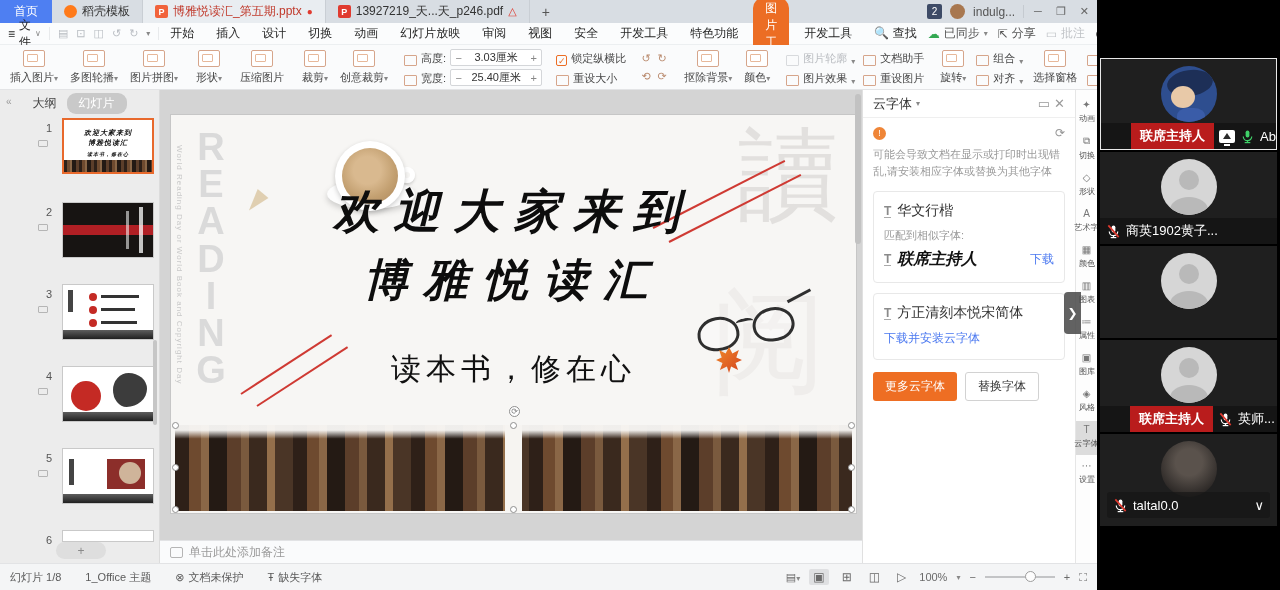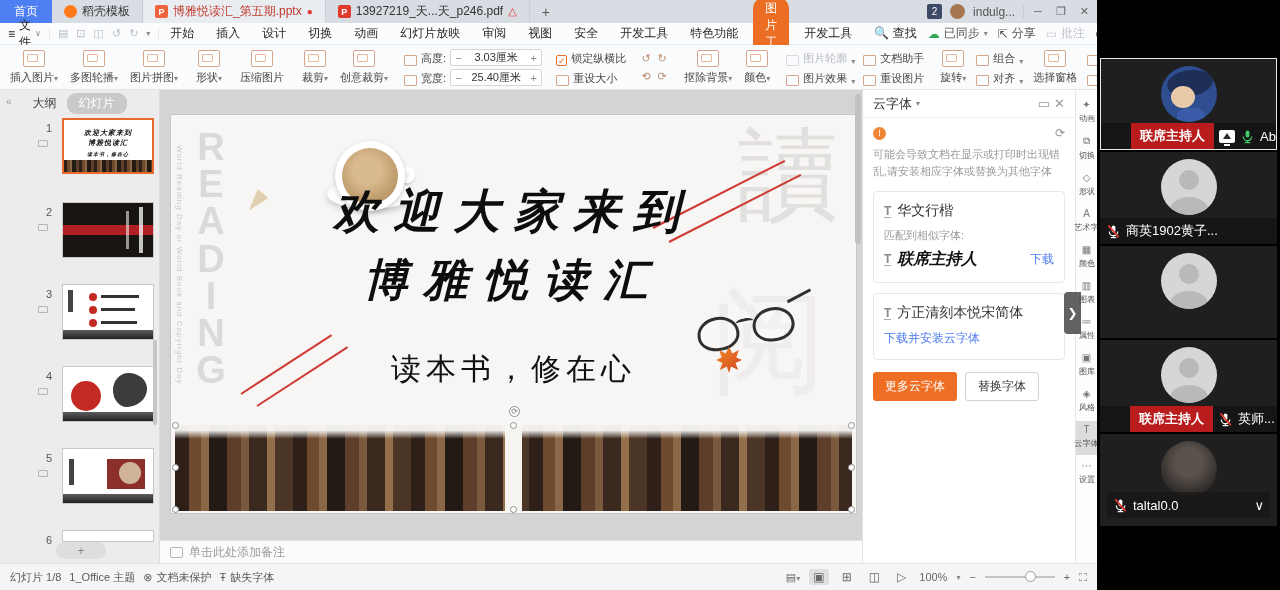--- a/index.html
+++ b/index.html
@@ -188,21 +188,21 @@
     color:#555; }
   .ts-item .g { font-size:10px; color:#777; }
   .ts-item .lb { font-size:9px; transform:scale(.9); white-space:nowrap; }
   .ts-item.sel { background:#dcdcdc; }
   .collapse-handle { position:absolute; left:1064px; top:292px; width:17px; height:42px; background:rgba(70,70,70,.85);
     border-radius:4px 0 0 4px; color:#fff; font-size:12px; display:flex; align-items:center; justify-content:center; z-index:20; }
 
   
   #statusbar { position:absolute; left:0; top:563px; width:1097px; height:27px; background:#f4f5f6;
     border-top:1px solid #e2e3e5; display:flex; align-items:center; font-size:11px; color:#5a5a5a;
-    padding:0 10px; gap:8px; }
+    padding:0 10px; gap:24px; }
   .sb-right { margin-left:auto; display:flex; align-items:center; gap:9px; color:#6a6a6a; }
   .view-ico { font-size:12px; padding:1px 4px; border-radius:2px; }
   .view-ico.active { background:#dfe0e2; }
   .zoom-track { width:70px; height:2px; background:#c3c4c6; position:relative; }
   .zoom-knob { position:absolute; left:40px; top:-5px; width:11px; height:11px; border-radius:50%;
     background:#fdfdfd; border:1px solid #9d9d9d; }
   .sb-item { display:flex; align-items:center; gap:4px; }
 
   
   #meeting { position:absolute; left:1097px; top:0; width:183px; height:590px; background:#000; }

